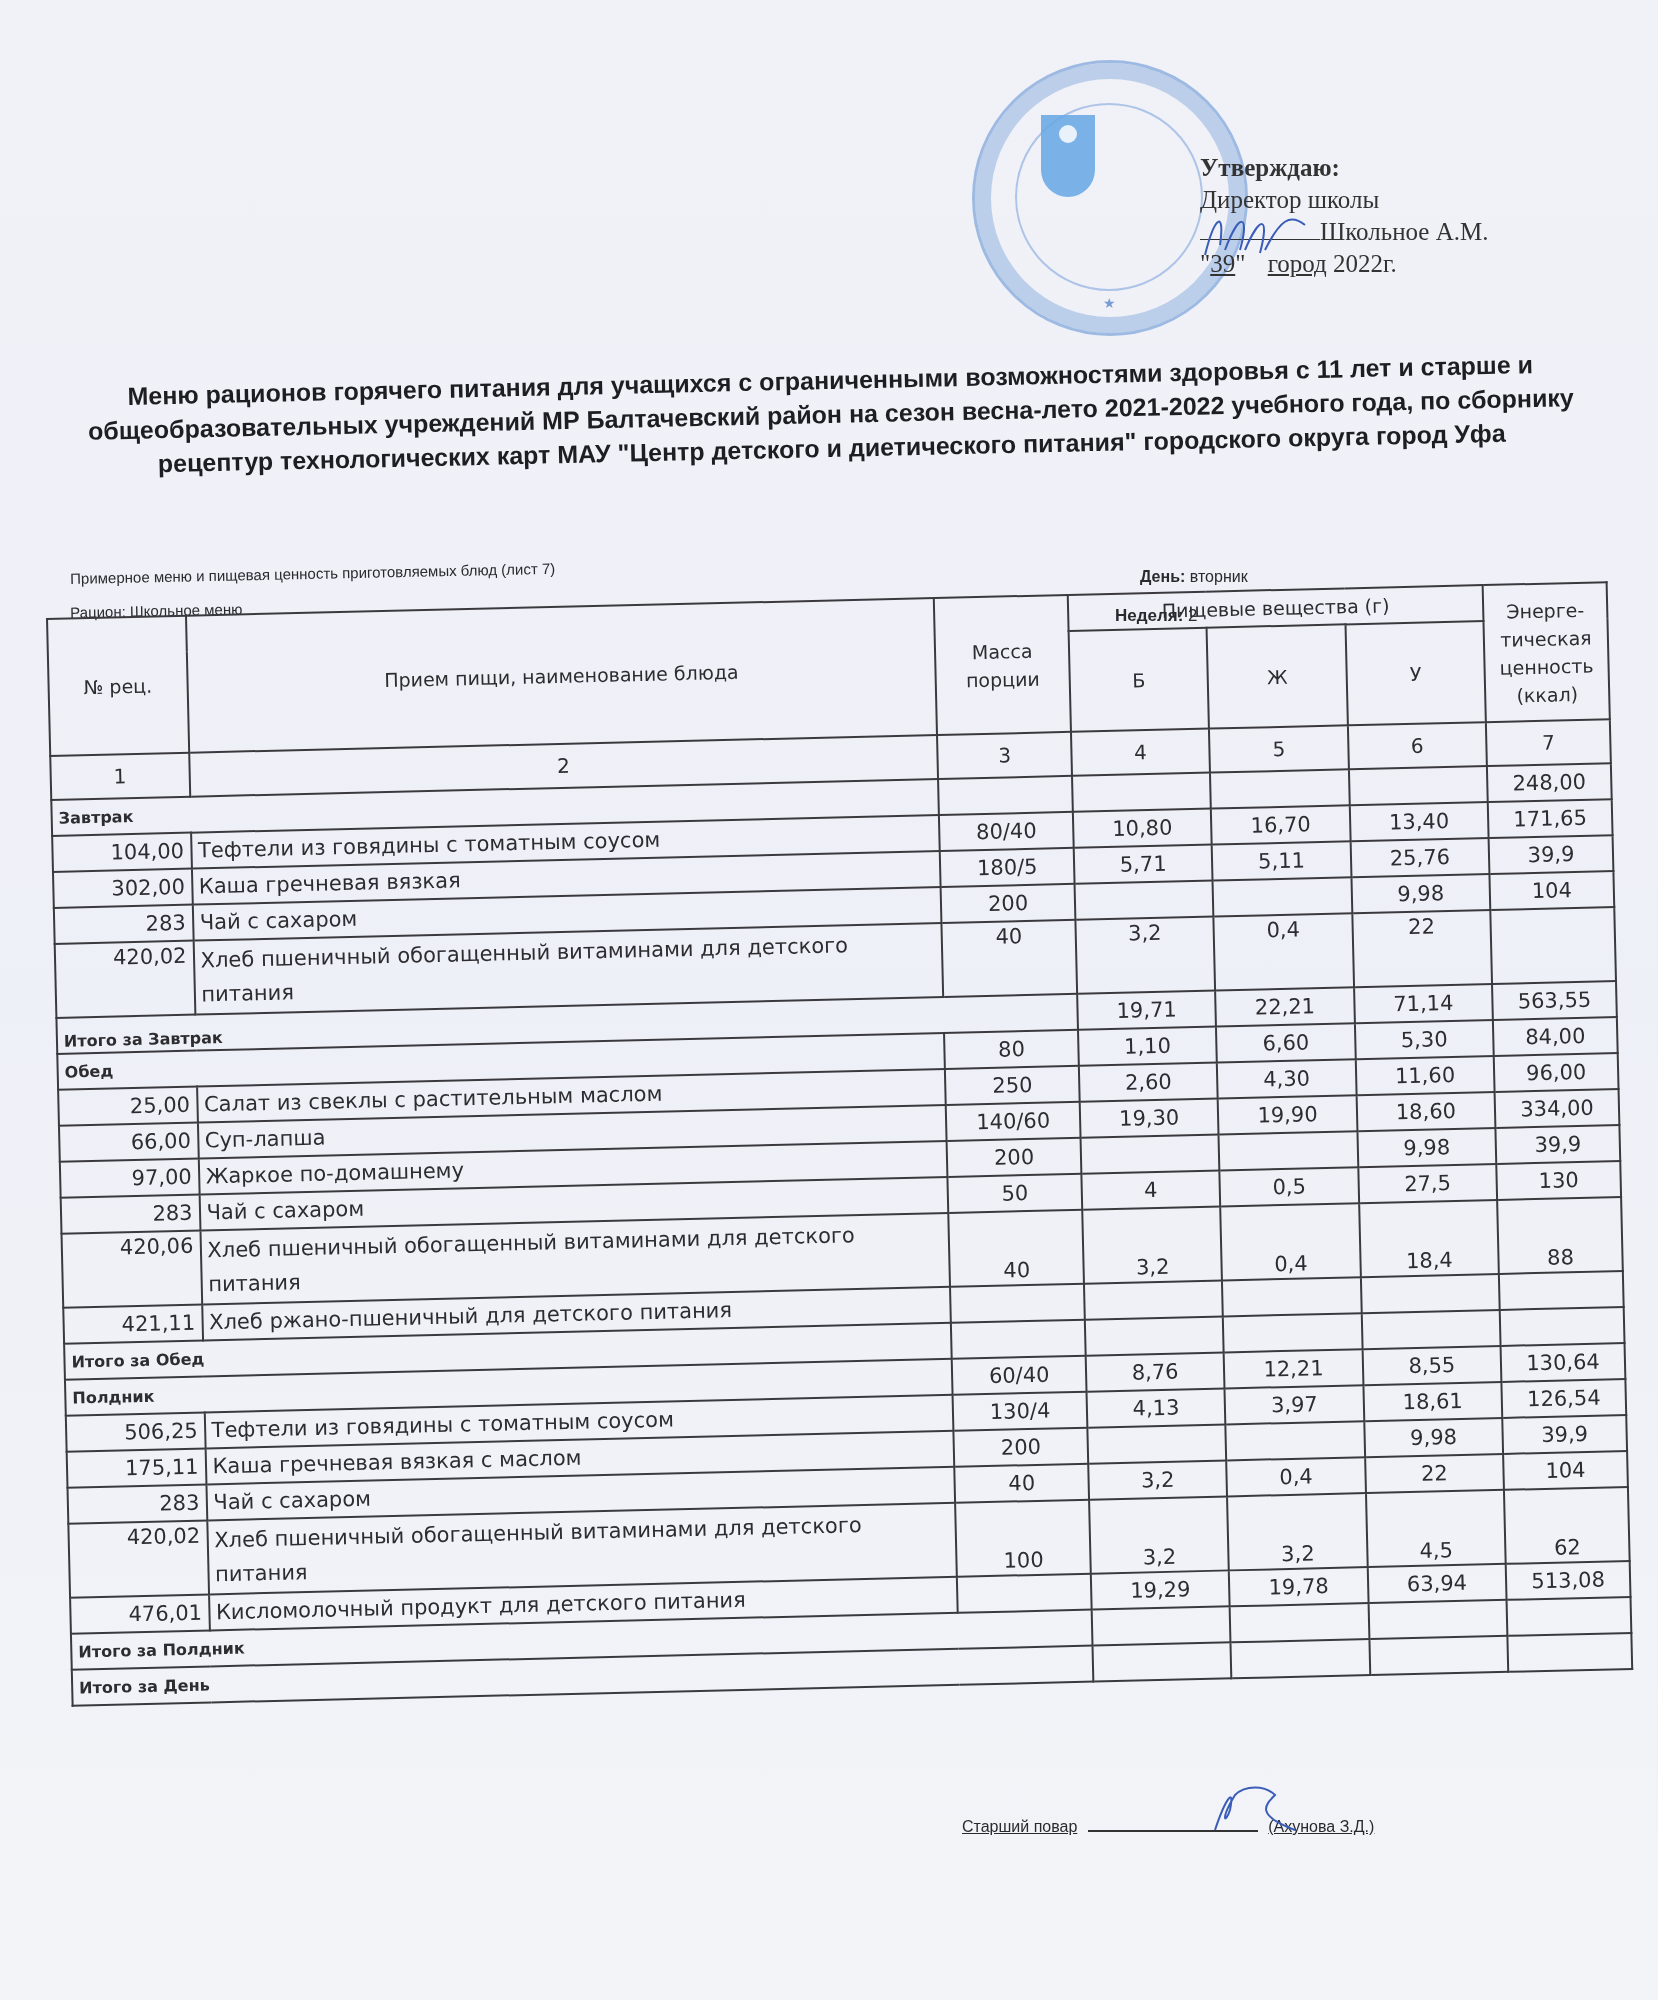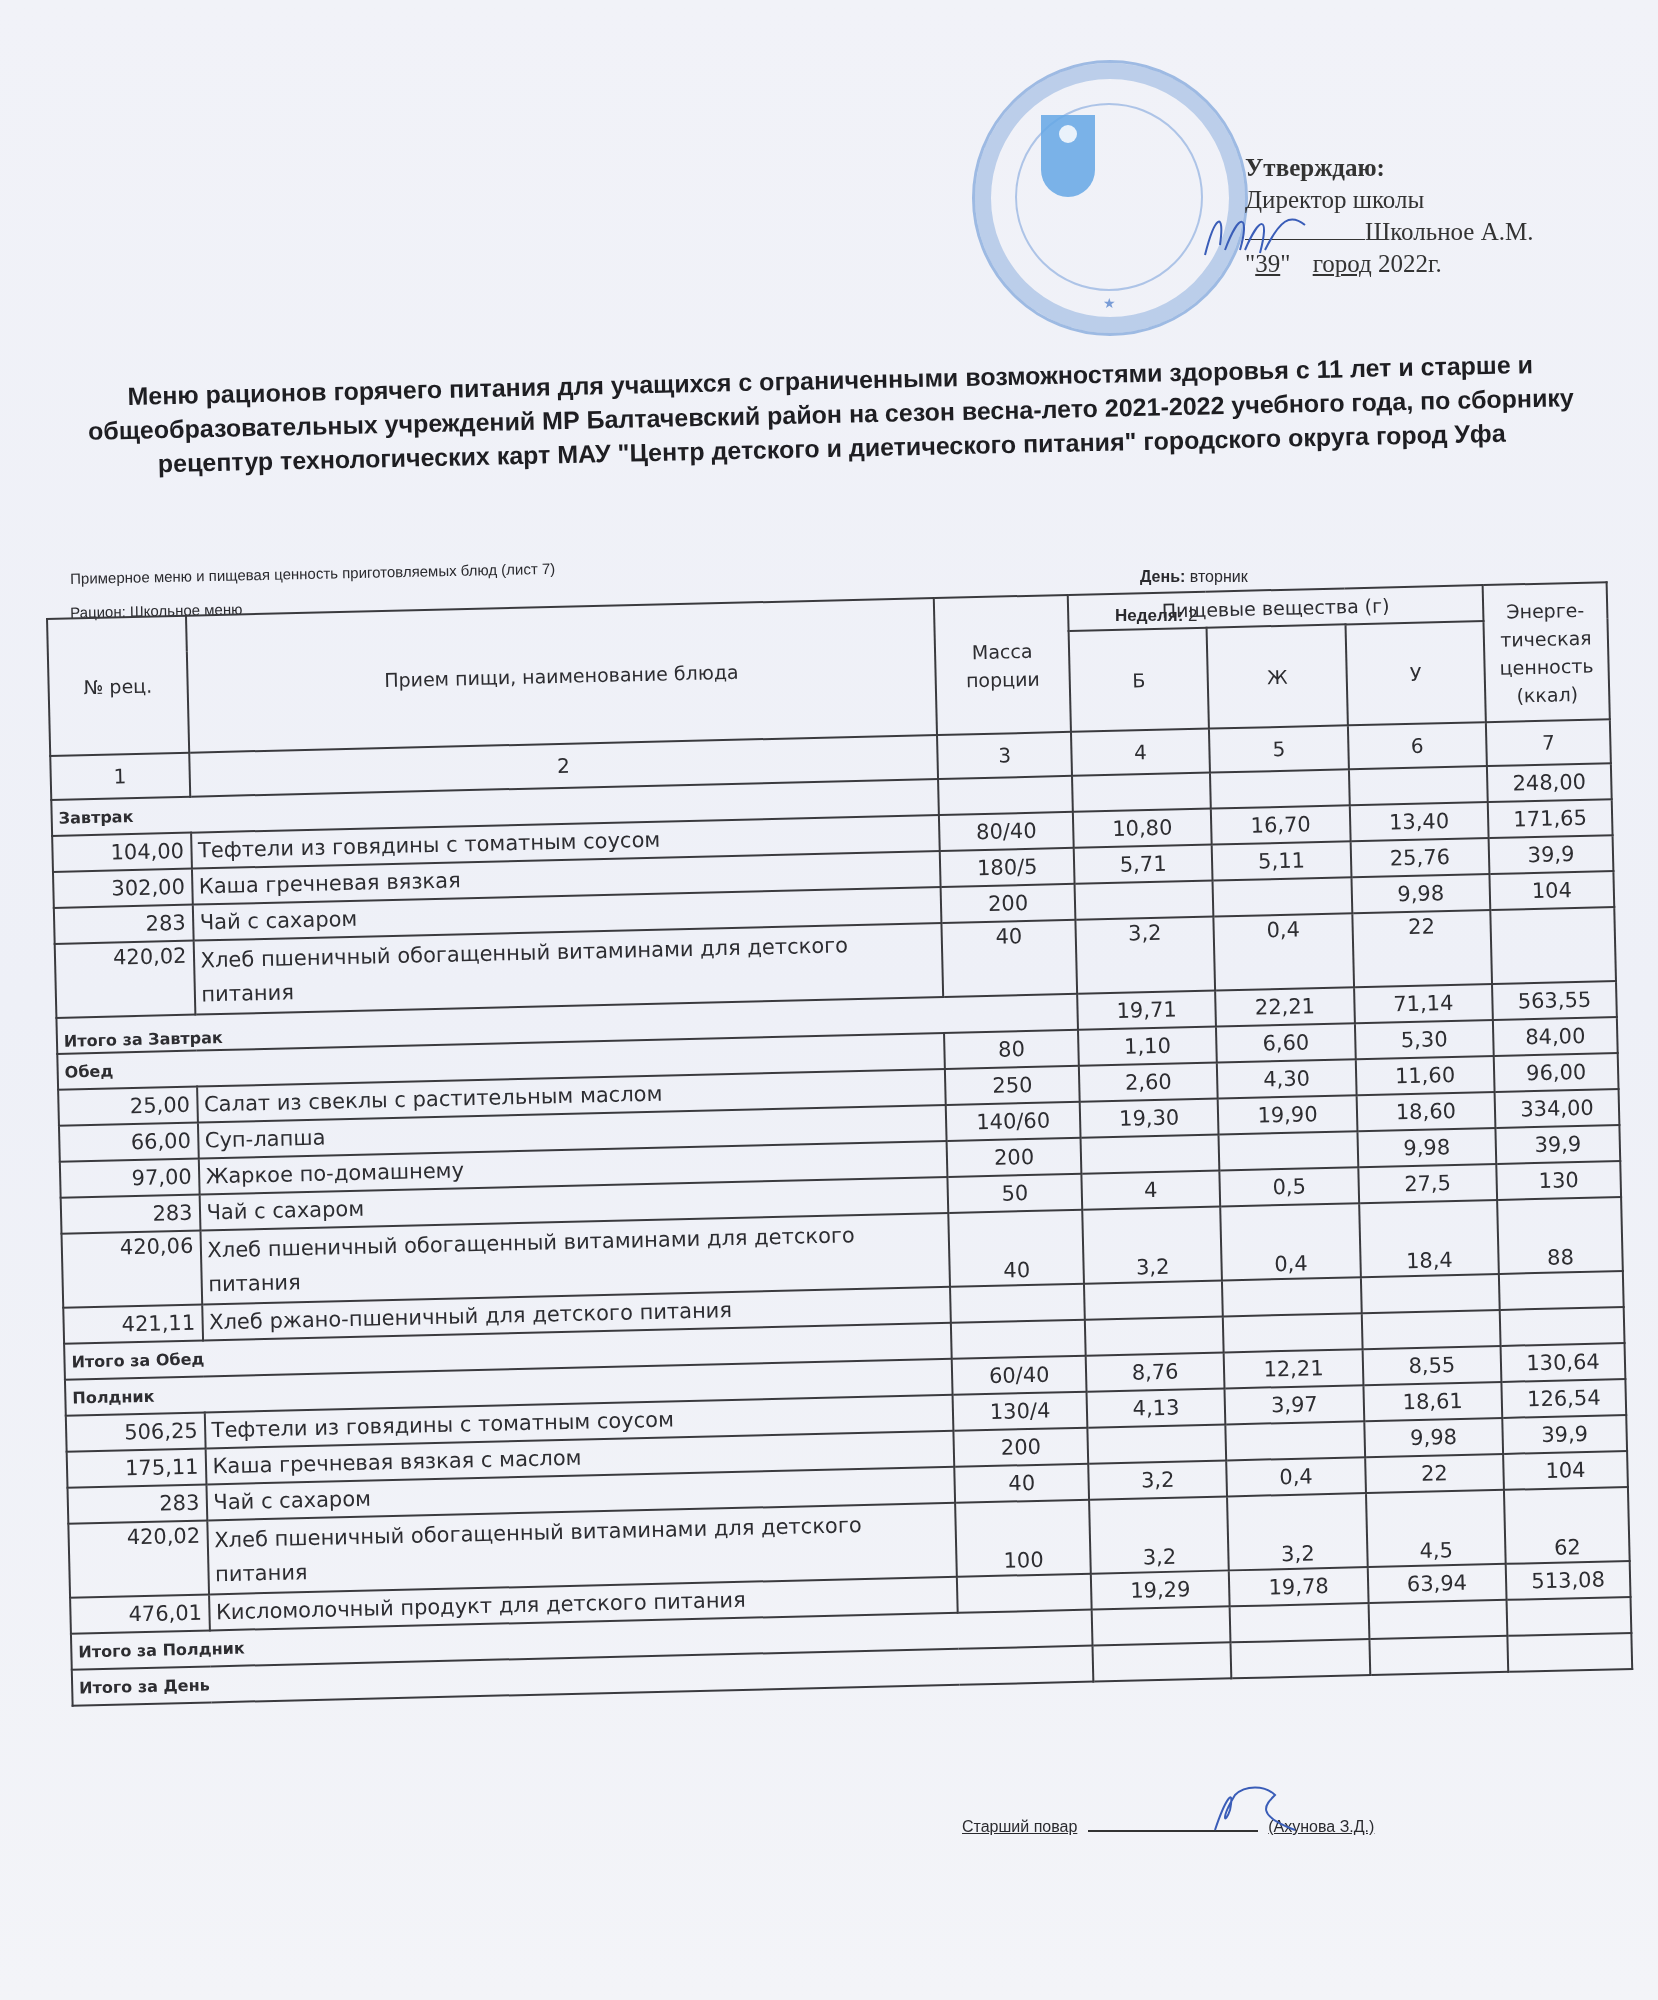--- a/index.html
+++ b/index.html
@@ -35,21 +35,20 @@
     position: absolute; left: 18px; top: 10px; width: 18px; height: 18px;
     border-radius: 50%; background: #e8f2fc;
   }
   .stamp-star { position:absolute; left: 128px; top: 232px; color: rgba(70,120,200,0.7); font-size: 14px; }
 
   
   .approve {
     position: absolute; left: 1200px; top: 152px;
     font-family: "Liberation Serif", serif; font-size: 25px; color: #333;
     line-height: 32px;
-    margin-left: 45px;
   }
   .approve .t1 { font-weight: bold; }
   .approve .u { text-decoration: underline; }
   .sig-director {
     position: absolute; left: 1195px; top: 205px; width: 130px; height: 60px;
   }
 
   
   .title {
     position: absolute; left: 80px; top: 380px; width: 1500px;

